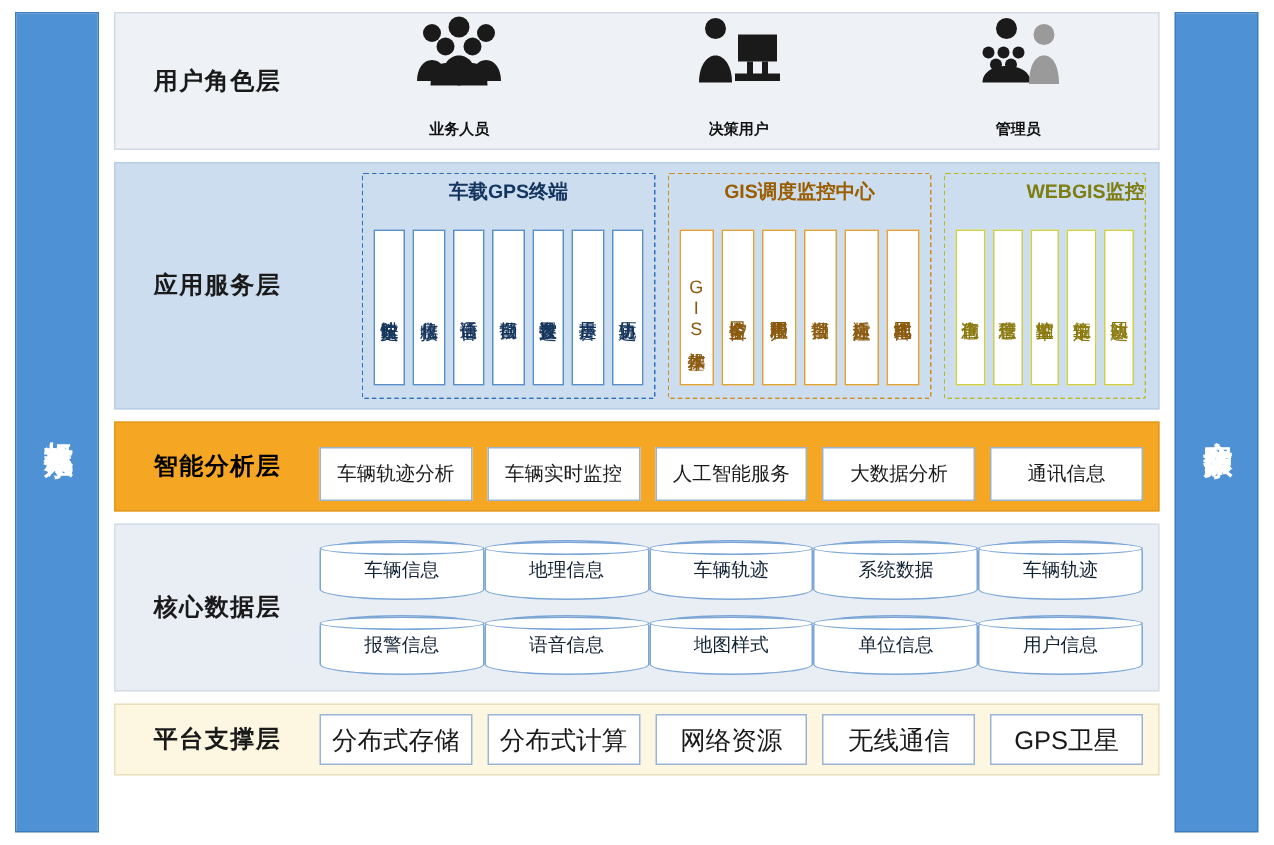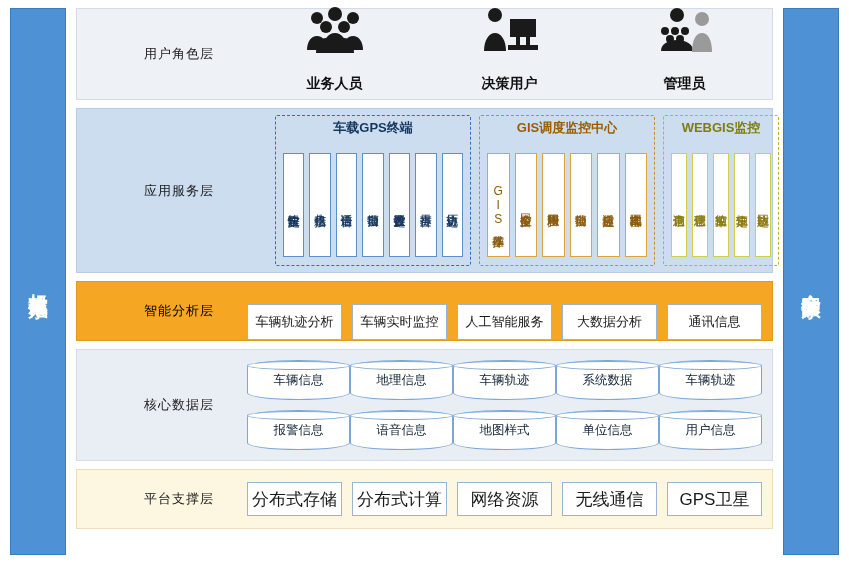--- a/index.html
+++ b/index.html
@@ -52,27 +52,26 @@
   
   .band {
     display: flex;
     flex-direction: row;
     align-items: center;
     box-sizing: border-box;
     border: 1px solid #c8d4e2;
   }
   .band-title {
     flex: 0 0 128px;
-    font-size: 13px;
-    font-weight: normal;
+    font-size: 16px;
+    font-weight: bold;
     color: #1a1a1a;
     text-align: center;
     letter-spacing: 1px;
     padding: 0 4px;
-    margin-left: 34px;
   }
   .band-body {
     flex: 1 1 auto;
     min-width: 0;
   }
 
   
   .roles {
     background: #eef2f7;
     border-color: #d2dbe6;
@@ -95,21 +94,21 @@
     width: 150px;
   }
   .role .glyph {
     height: 52px;
     display: flex;
     align-items: flex-end;
     justify-content: center;
   }
   .role .rlabel {
     margin-top: 20px;
-    font-size: 14px;
+    font-size: 10px;
     font-weight: bold;
     color: #111;
   }
 
   
   .appserv {
     background: #cdddf0;
     border-color: #b9cee6;
     height: 165px;
   }
@@ -139,21 +138,21 @@
     position: absolute;
     top: 3px;
     left: 0;
     right: 0;
     text-align: center;
     font-size: 13px;
     font-weight: bold;
     color: #14365e;
   }
   .group.g2 .group-title { color: #9a5e00; }
-  .group.g3 .group-title { color: #7d7d10; }
+  .group.g3 .group-title { color: #7d7d10; text-align: right; }
   .vcell {
     flex: 1 1 0;
     min-width: 0;
     height: 104px;
     background: #ffffff;
     border: 1px solid #5b8fc9;
     display: flex;
     align-items: center;
     justify-content: center;
     font-size: 12px;
@@ -172,21 +171,21 @@
   
   .analysis {
     background: #f5a623;
     border-color: #e09a1e;
     height: 60px;
   }
   .analysis .band-title { color: #000; }
   .analysis-body {
     display: flex;
     flex-direction: row;
-    align-items: flex-end;
+    align-items: flex-start;
     gap: 10px;
     height: 100%;
     padding: 16px 10px 0 0;
     box-sizing: border-box;
   }
   .acell {
     flex: 1 1 0;
     height: 34px;
     background: #ffffff;
     border: 1px solid #9ab4d4;
@@ -239,21 +238,21 @@
     border-radius: 50%;
     background: #fff;
     box-sizing: border-box;
   }
   .cyl span { position: relative; z-index: 2; }
 
   
   .platform {
     background: #fdf6e0;
     border-color: #eadfbc;
-    height: 60px;
+    height: 48px;
   }
   .platform-body {
     display: flex;
     flex-direction: row;
     align-items: center;
     gap: 10px;
     height: 100%;
     padding: 0 10px 0 0;
     box-sizing: border-box;
   }

